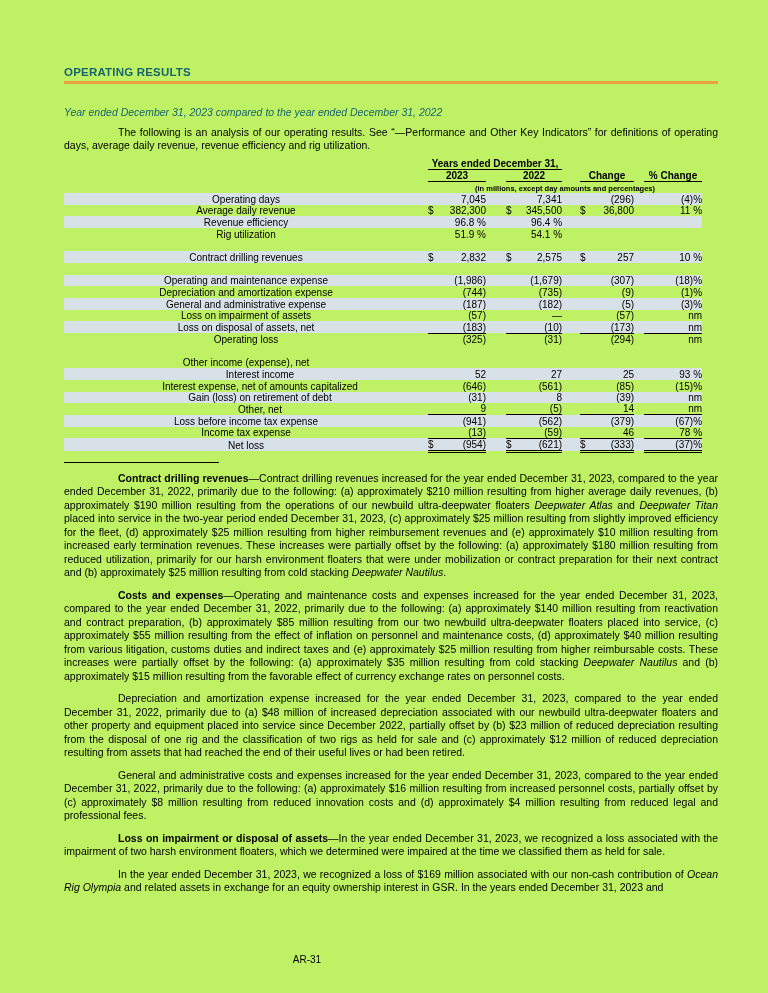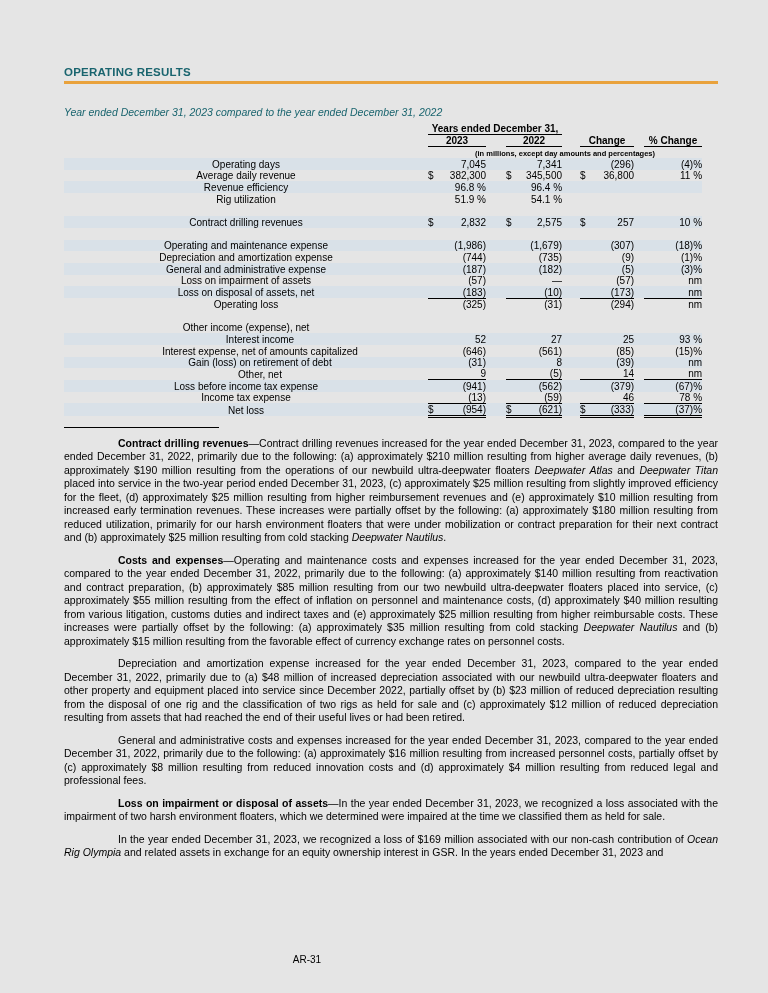--- a/index.html
+++ b/index.html
@@ -1,21 +1,21 @@
 <!DOCTYPE html>
 <html><head>
 <meta charset="utf-8">
 <style>
   * { box-sizing: border-box; }
   html, body { margin: 0; padding: 0; background: #ffffff; }
   .page {
     position: relative;
     width: 768px;
     height: 993px;
-    background: #e5e5e5;
+    background: #bef264;
     font-family: "Liberation Sans", sans-serif;
     color: #000000;
     overflow: hidden;
   }
   .content {
     padding: 66px 50px 0 64px;
     width: 768px;
   }
   h1.section-title {
     margin: 0;
@@ -107,20 +107,21 @@
 <body>
 
 <div class="page">
   <div class="content">
 
     <h1 class="section-title">OPERATING RESULTS</h1>
     <div class="orange-rule"></div>
 
     <h2 class="subtitle">Year ended December 31, 2023 compared to the year ended December 31, 2022</h2>
 
+    <p class="intro">The following is an analysis of our operating results.  See “—Performance and Other Key Indicators” for definitions of operating days, average daily revenue, revenue efficiency and rig utilization.</p>
 
     <table class="fin">
       <colgroup>
         <col style="width:364px">
           <col style="width:14px">
           <col style="width:44px">
           <col style="width:20px">
         <col style="width:14px">
           <col style="width:42px">
           <col style="width:18px">

